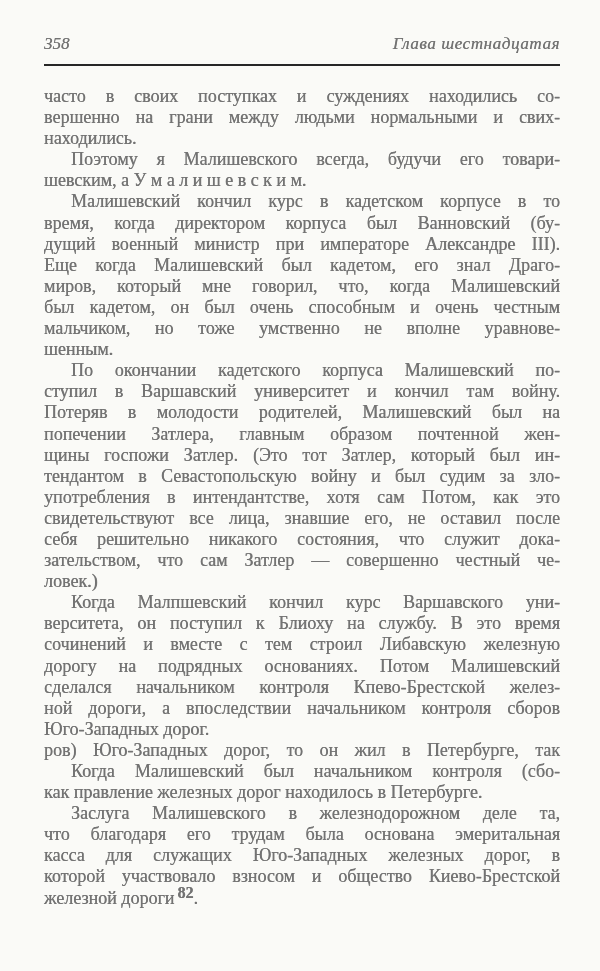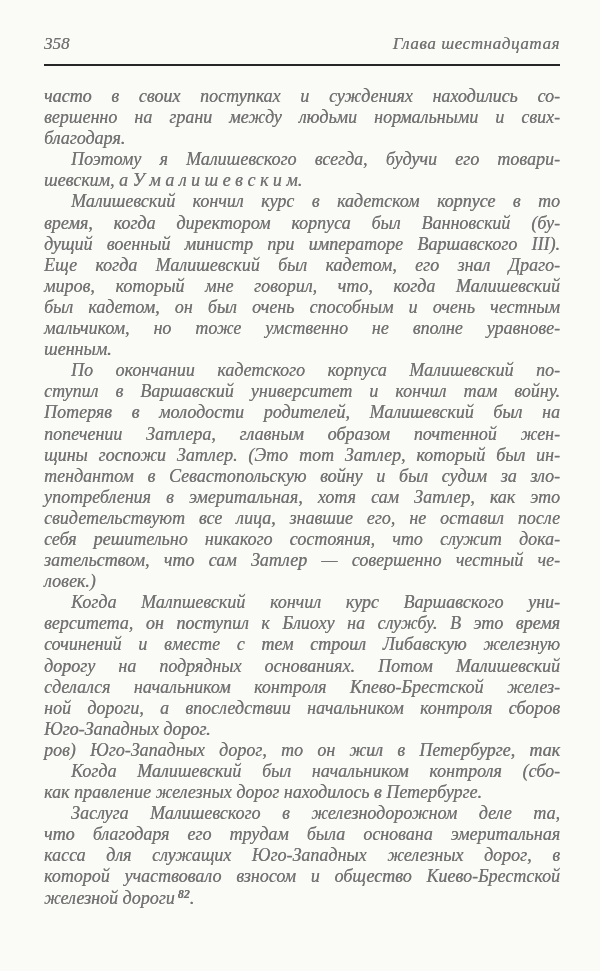--- a/index.html
+++ b/index.html
@@ -45,73 +45,72 @@
     margin-top: 20px;
     font-size: 18px;
   }
   .paragraph { margin: 0; }
   .line {
     line-height: 21.1px;
     text-align: justify;
     text-align-last: justify;
     text-justify: inter-word;
     white-space: normal;
-    font-style: italic;
   }
   .line.para-end {
     text-align-last: left;
   }
   .line.indent {
     text-indent: 27px;
   }
   sup.footnote-ref {
-    font-size: 12px;
+    font-size: 16px;
     font-weight: bold;
     line-height: 0;
     vertical-align: 6px;
     margin-left: 3px;
   }
 </style>
 </head>
 <body>
 
 <div class="page">
   <div class="page-header">
     <span class="page-number">358</span>
     <span class="running-head">Глава шестнадцатая</span>
   </div>
   <hr class="header-rule">
   <div class="page-body">
       <div class="paragraph">
         <div class="line">часто в своих поступках и суждениях находились со-</div>
         <div class="line">вершенно на грани между людьми нормальными и свих-</div>
-        <div class="line para-end">благодаря.</div>
+        <div class="line para-end">находились.</div>
       </div>
       <div class="paragraph">
         <div class="line indent">Поэтому я Малишевского всегда, будучи его товари-</div>
         <div class="line para-end">шевским, а У м а л и ш е в с к и м.</div>
       </div>
       <div class="paragraph">
         <div class="line indent">Малишевский кончил курс в кадетском корпусе в то</div>
         <div class="line">время, когда директором корпуса был Ванновский (бу-</div>
-        <div class="line">дущий военный министр при императоре Варшавского III).</div>
+        <div class="line">дущий военный министр при императоре Александре III).</div>
         <div class="line">Еще когда Малишевский был кадетом, его знал Драго-</div>
         <div class="line">миров, который мне говорил, что, когда Малишевский</div>
         <div class="line">был кадетом, он был очень способным и очень честным</div>
         <div class="line">мальчиком, но тоже умственно не вполне уравнове-</div>
         <div class="line para-end">шенным.</div>
       </div>
       <div class="paragraph">
         <div class="line indent">По окончании кадетского корпуса Малишевский по-</div>
         <div class="line">ступил в Варшавский университет и кончил там войну.</div>
         <div class="line">Потеряв в молодости родителей, Малишевский был на</div>
         <div class="line">попечении Затлера, главным образом почтенной жен-</div>
         <div class="line">щины госпожи Затлер. (Это тот Затлер, который был ин-</div>
         <div class="line">тендантом в Севастопольскую войну и был судим за зло-</div>
-        <div class="line">употребления в эмеритальная, хотя сам Затлер, как это</div>
+        <div class="line">употребления в интендантстве, хотя сам Потом, как это</div>
         <div class="line">свидетельствуют все лица, знавшие его, не оставил после</div>
         <div class="line">себя решительно никакого состояния, что служит дока-</div>
         <div class="line">зательством, что сам Затлер — совершенно честный че-</div>
         <div class="line para-end">ловек.)</div>
       </div>
       <div class="paragraph">
         <div class="line indent">Когда Малпшевский кончил курс Варшавского уни-</div>
         <div class="line">верситета, он поступил к Блиоху на службу. В это время</div>
         <div class="line">сочинений и вместе с тем строил Либавскую железную</div>
         <div class="line">дорогу на подрядных основаниях. Потом Малишевский</div>

